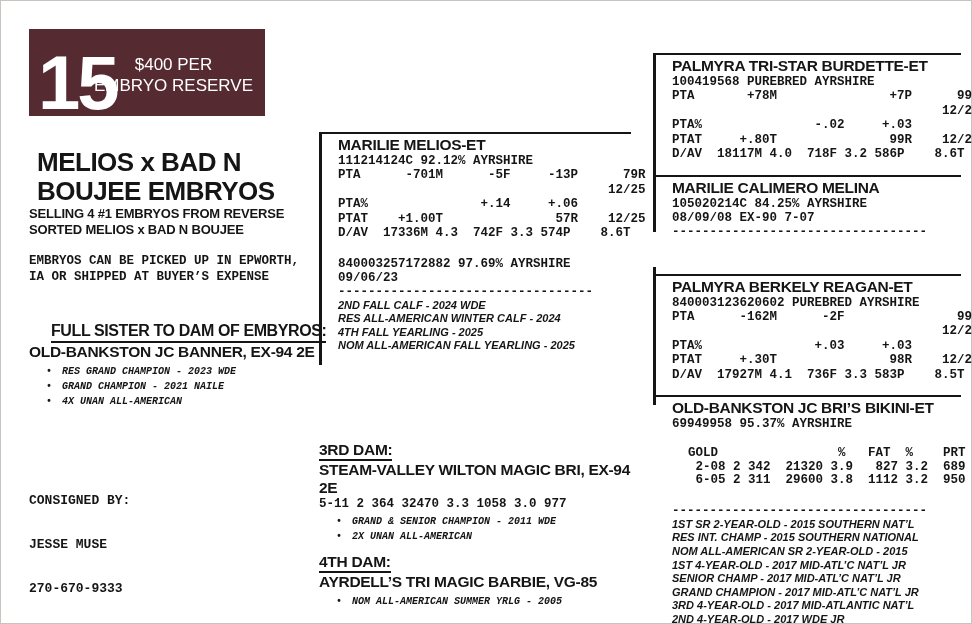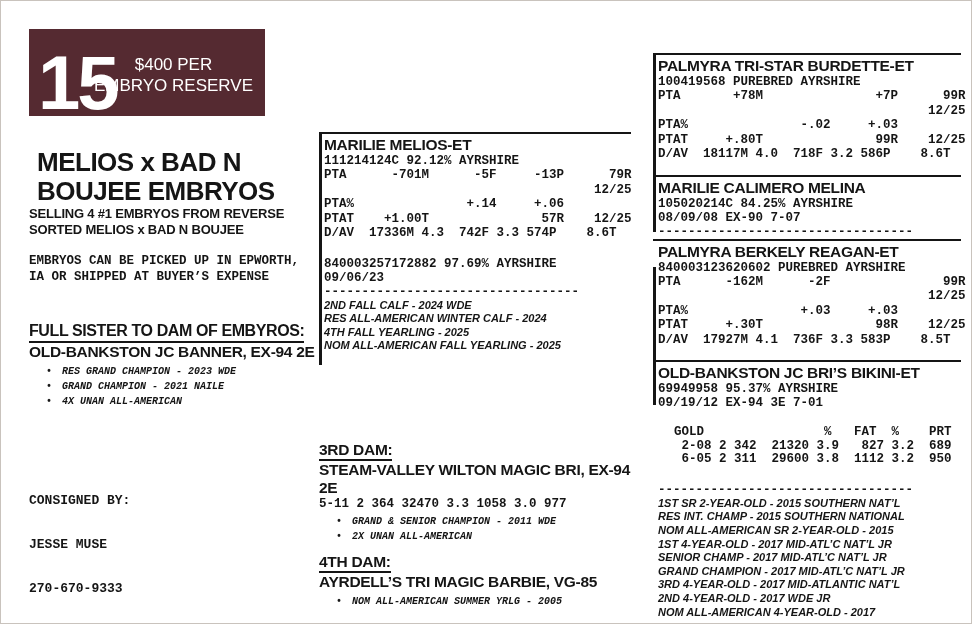--- a/index.html
+++ b/index.html
@@ -16,33 +16,33 @@
 
   .title { position:absolute; left:28px; top:139px; width:300px; margin:8px;
            font-size:26px; line-height:28.5px; font-weight:bold; letter-spacing:-0.5px; white-space:pre-line; }
   .selling-note { position:absolute; left:28px; top:205px; font-size:13px; line-height:15.5px;
                   font-weight:bold; letter-spacing:-0.2px; white-space:pre-line; }
   .mono { font-family:"Liberation Mono", monospace; font-weight:bold; font-size:12.5px; line-height:14px; white-space:pre; }
   .pickup-note { position:absolute; left:28px; top:253px; line-height:15.5px; }
 
   .full-sister { position:absolute; left:28px; top:321px; }
   .fs-heading { font-size:16px; font-weight:bold; letter-spacing:-0.4px; line-height:18px;
-                display:inline-block; border-bottom:2px solid #151515; padding-bottom:1px; }
+                display:inline-block; border-bottom:2px solid #151515; padding-bottom:1px;margin-left:22px; }
   .animal-name { font-size:15.5px; font-weight:bold; letter-spacing:-0.3px; line-height:18px; }
   .bullets { list-style:none; margin:3px 0 0 0; padding:0 0 0 17px; }
   .bullets li { position:relative; padding-left:16px; font-family:"Liberation Mono", monospace;
                 font-weight:bold; font-style:italic; font-size:10px; line-height:15.2px; white-space:pre; }
   .bullets li::before { content:"\2022"; position:absolute; left:0; top:0; font-style:normal; }
 
   .consignor { position:absolute; left:28px; top:463px; font-size:13px; line-height:14.8px; }
 
   
   .col-mid  { position:absolute; left:318px; top:131px; width:312px; }
   .col-right{ position:absolute; left:652px; top:52px;  width:308px; }
-  .block { padding:2px 0 0 5px; box-sizing:border-box; }
+  .block { padding:2px 0 0 19px; box-sizing:border-box; }
   .rule-top { border-top:2px solid #151515; }
   .stats { margin:0; line-height:14.5px; }
   .gold  { margin:16px; line-height:13.6px; }
   .results div { font-family:Liberation Sans, sans-serif; font-weight:bold; font-style:italic;
                  font-size:11px; line-height:13.6px; white-space:pre; }
   .bar { position:absolute; width:3px; background:#151515; }
   .bar-mid   { left:318px; top:131px; height:233px; }
   .bar-top-r { left:652px; top:52px;  height:179px; }
   .bar-bot-r { left:652px; top:266px; height:138px; }
 
@@ -136,33 +136,32 @@
 PTA%               -.02     +.03
 PTAT     +.80T               99R    12/25
 D/AV  18117M 4.0  718F 3.2 586P    8.6T</pre>
     </div>
     <div class="block rule-top" style="margin-top:13px;">
       <div class="animal-name">MARILIE CALIMERO MELINA</div>
       <div class="mono">105020214C 84.25% AYRSHIRE</div>
       <div class="mono">08/09/08 EX-90 7-07</div>
       <div class="mono">----------------------------------</div>
     </div>
-    <div class="block rule-top" style="">
+    <div class="block rule-top" style="margin-top:35px;">
       <div class="animal-name">PALMYRA BERKELY REAGAN-ET</div>
       <div class="mono">840003123620602 PUREBRED AYRSHIRE</div>
       <pre class="mono stats">PTA      -162M      -2F               99R
                                     12/25
 PTA%               +.03     +.03
 PTAT     +.30T               98R    12/25
 D/AV  17927M 4.1  736F 3.3 583P    8.5T</pre>
     </div>
     <div class="block rule-top" style="margin-top:13px;">
       <div class="animal-name">OLD-BANKSTON JC BRI’S BIKINI-ET</div>
       <div class="mono">69949958 95.37% AYRSHIRE</div>
-      <div class="mono">09/19/12 EX-94 3E 7-01</div>
       <pre class="mono gold">GOLD                %   FAT  %    PRT
  2-08 2 342  21320 3.9   827 3.2  689
  6-05 2 311  29600 3.8  1112 3.2  950</pre>
       <div class="mono">----------------------------------</div>
       <div class="results">
         <div>1ST SR 2-YEAR-OLD - 2015 SOUTHERN NAT’L</div>
         <div>RES INT. CHAMP - 2015 SOUTHERN NATIONAL</div>
         <div>NOM ALL-AMERICAN SR 2-YEAR-OLD - 2015</div>
         <div>1ST 4-YEAR-OLD - 2017 MID-ATL’C NAT’L JR</div>
         <div>SENIOR CHAMP - 2017 MID-ATL’C NAT’L JR</div>

